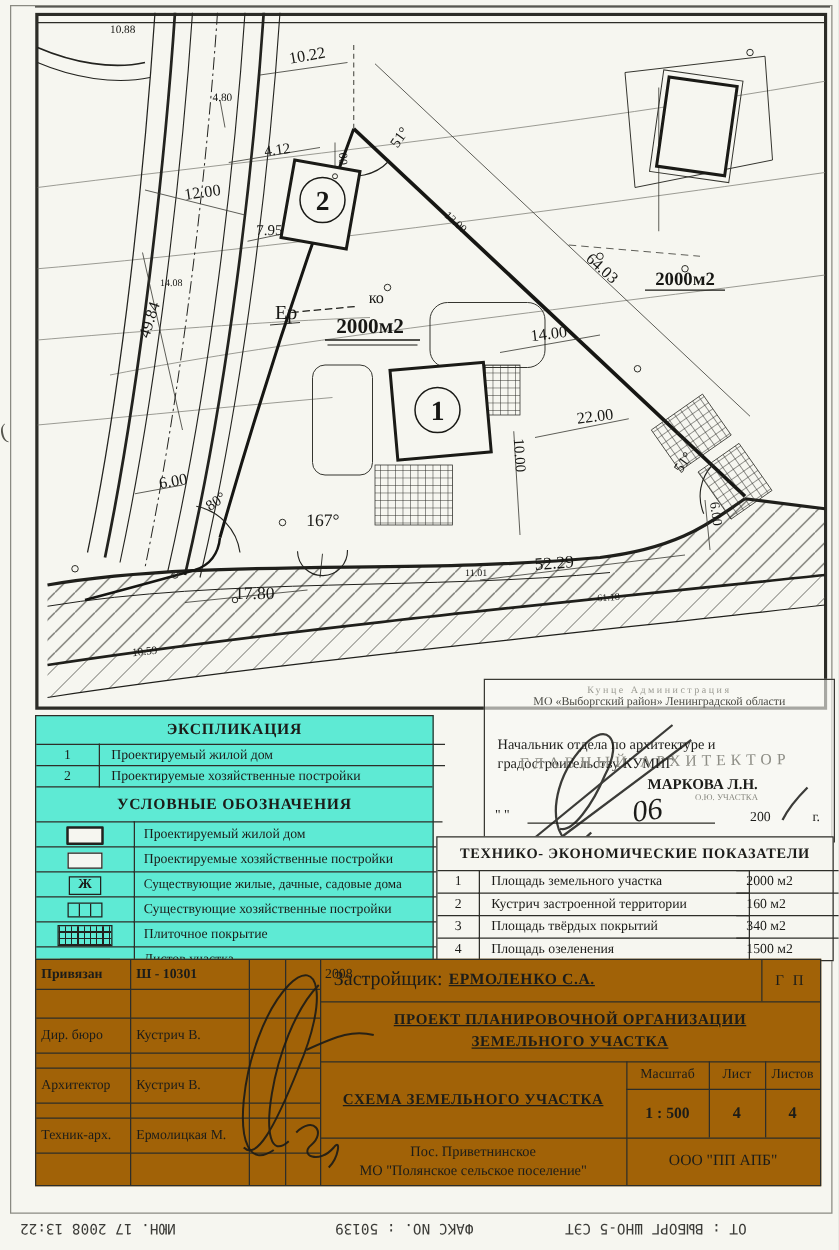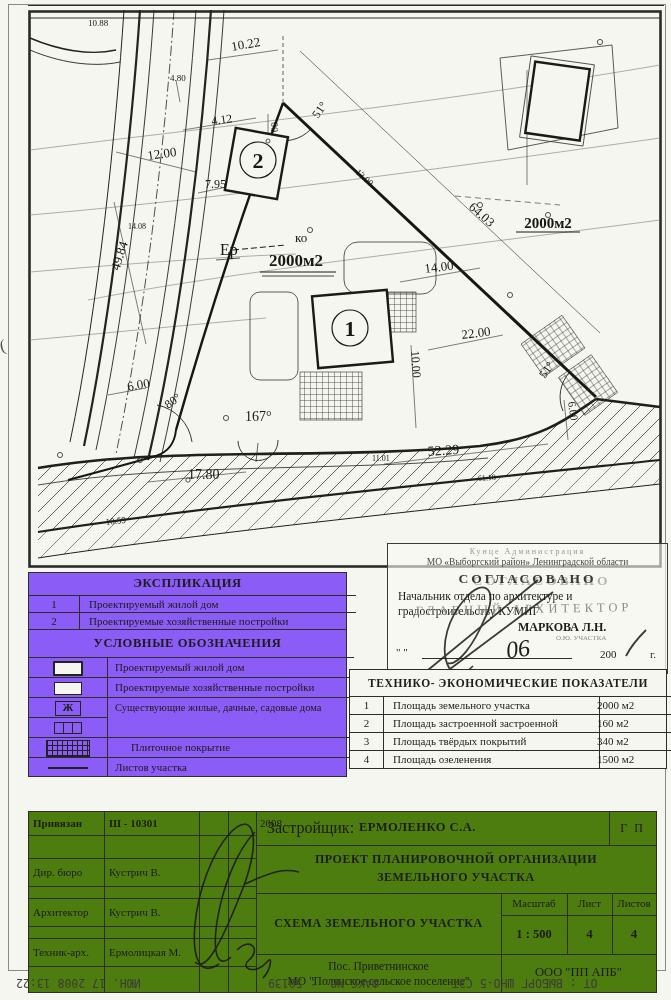--- a/index.html
+++ b/index.html
@@ -27,21 +27,21 @@
   .sym-split i:last-child{border-right:none;}
   .sym-grid{width:42px;height:15px;
      background-image:repeating-linear-gradient(0deg,#22221e 0 1px,transparent 1px 5px),
                       repeating-linear-gradient(90deg,#22221e 0 1px,transparent 1px 5px);
      border:1px solid #22221e;}
   .sym-line{width:40px;height:0;border-top:2.2px solid #22221e;}
   
   .stamp{position:absolute;left:387px;top:543px;width:279px;height:129px;
          border:1.6px solid #3a3a34;background:rgba(250,250,245,.6);}
   .stamp .ln{position:absolute;width:100%;text-align:center;}
-  .caps{letter-spacing:.5px;}
+  .caps{letter-spacing:.5px;text-decoration:underline;}
   
   .fax{position:absolute;top:976px;font-family:"DejaVu Sans Mono",monospace;
        font-size:11.5px;color:#3c3c38;transform:rotate(180deg);white-space:nowrap;}
   #map-svg text{font-family:"Liberation Serif",serif;fill:#171714;}
   .artifact{position:absolute;font-size:17px;color:#55554e;}
 </style>
 </head>
 <body>
 
 <div class="page">
@@ -201,21 +201,21 @@
       <text x="100" y="381" font-size="13" transform="rotate(-10 100 381)">6.00</text>
       <text x="140" y="399" font-size="12" transform="rotate(-35 140 399)">80°</text>
       <text x="217" y="411" font-size="14">167°</text>
       <text x="160" y="469" font-size="14">17.80</text>
       <text x="400" y="446" font-size="14" transform="rotate(-4 400 446)">52.29</text>
       <text x="344" y="451" font-size="8">11.01</text>
       <text x="450" y="471" font-size="8" transform="rotate(-4 450 471)">61.18</text>
       <text x="78" y="515" font-size="9" transform="rotate(-6 78 515)">10.59</text>
     </svg>
 
-  <div class="abs bd" style="left:28px;top:572px;width:317px;height:203px;background:#8b5cf6;">
+  <div class="abs bd" style="left:28px;top:572px;width:317px;height:203px;background:#5eead4;">
     <div class="cell ctr tbl-header" style="left:0;top:0;width:317px;height:22px;">ЭКСПЛИКАЦИЯ</div>
     <div class="cell ctr" style="left:0;top:22px;width:50px;height:17px;border-top:1.1px solid #2e2e29;border-right:1.1px solid #2e2e29;">1</div>
     <div class="cell" style="left:50px;top:22px;width:267px;height:17px;border-top:1.1px solid #2e2e29;padding-left:10px;">Проектируемый жилой дом</div>
     <div class="cell ctr" style="left:0;top:39px;width:50px;height:17px;border-top:1.1px solid #2e2e29;border-right:1.1px solid #2e2e29;">2</div>
     <div class="cell" style="left:50px;top:39px;width:267px;height:17px;border-top:1.1px solid #2e2e29;padding-left:10px;">Проектируемые хозяйственные постройки</div>
 
     <div class="cell ctr tbl-header" style="left:0;top:56px;width:317px;height:28px;border-top:1.1px solid #2e2e29;">УСЛОВНЫЕ  ОБОЗНАЧЕНИЯ</div>
 
     <div class="cell ctr" style="left:0;top:84px;width:78px;height:20px;border-top:1.1px solid #2e2e29;border-right:1.1px solid #2e2e29;">
         <span class="sym sym-rect-bold"></span>
@@ -232,36 +232,36 @@
       </div>
     <div class="cell" style="left:78px;top:124px;width:239px;height:20px;border-top:1.1px solid #2e2e29;padding-left:8px;font-size:10.5px;">Существующие жилые, дачные, садовые дома</div>
 
     <div class="cell ctr" style="left:0;top:144px;width:78px;height:20px;border-top:1.1px solid #2e2e29;border-right:1.1px solid #2e2e29;">
          <span class="sym sym-split">
           <i></i>
           <i></i>
           <i></i>
         </span>
       </div>
+    <div class="cell" style="left:78px;top:144px;width:239px;height:20px;border-top:1.1px solid #2e2e29;padding-left:8px;">Существующие хозяйственные постройки</div>
 
     <div class="cell ctr" style="left:0;top:164px;width:78px;height:20px;border-top:1.1px solid #2e2e29;border-right:1.1px solid #2e2e29;">
         <span class="sym sym-grid"></span>
       </div>
-    <div class="cell" style="left:78px;top:164px;width:239px;height:20px;border-top:1.1px solid #2e2e29;padding-left:24px;">Плиточное покрытие</div>
+    <div class="cell" style="left:78px;top:164px;width:239px;height:20px;border-top:1.1px solid #2e2e29;padding-left:8px;">Плиточное покрытие</div>
 
     <div class="cell ctr" style="left:0;top:184px;width:78px;height:19px;border-top:1.1px solid #2e2e29;border-right:1.1px solid #2e2e29;">
         <span class="sym sym-line"></span>
       </div>
     <div class="cell" style="left:78px;top:184px;width:239px;height:19px;border-top:1.1px solid #2e2e29;padding-left:8px;">Листов участка</div>
   </div>
 
   <div class="stamp">
     <div class="ln" style="top:3px;font-size:8px;color:#9a9a92;letter-spacing:2px;">Кунце Администрация</div>
     <div class="ln" style="top:13px;font-size:9.5px;color:#4c4c46;">МО «Выборгский район» Ленинградской области</div>
-    <div class="ln" style="top:27px;font-size:13.5px;font-weight:bold;letter-spacing:3px;color:#3a3a35;text-shadow:14px 2px 0 #b5b5ad;">СОГЛАСОВАНО</div>
     <div class="abs" style="left:10px;top:46px;font-size:11.5px;">Начальник отдела по архитектуре и</div>
     <div class="abs" style="left:10px;top:61px;font-size:11.5px;">градостроительству КУМИГ</div>
     <div class="abs" style="left:28px;top:58px;font-size:12.5px;letter-spacing:4px;color:#8d8d85;transform:rotate(-1deg);">ГЛАВНЫЙ АРХИТЕКТОР</div>
     <div class="abs" style="left:130px;top:76px;font-size:12px;font-weight:bold;">МАРКОВА Л.Н.</div>
     <div class="abs" style="left:168px;top:90px;font-size:7px;color:#8b8b83;">О.Ю. УЧАСТКА</div>
     <div class="abs" style="left:8px;top:102px;font-size:11px;">"   "</div>
     <div class="abs" style="left:34px;top:114px;width:150px;border-bottom:1px solid #2e2e29;"></div>
     <div class="abs" style="left:118px;top:92px;font-size:24px;font-style:italic;transform:rotate(-8deg);">06</div>
     <div class="abs" style="left:212px;top:104px;font-size:11px;">200</div>
     <div class="abs" style="left:262px;top:104px;font-size:11px;">г.</div>
@@ -274,31 +274,31 @@
       </g>
     </svg>
   </div>
 
   <div class="abs bd" style="left:349px;top:669px;width:316px;height:98px;background:#f6f6f0;">
     <div class="cell ctr tbl-header" style="left:0;top:0;width:316px;height:26px;font-size:11.5px;">ТЕХНИКО- ЭКОНОМИЧЕСКИЕ ПОКАЗАТЕЛИ</div>
     <div class="cell ctr" style="left:0;top:26px;width:33px;height:18px;border-top:1.1px solid #2e2e29;border-right:1.1px solid #2e2e29;">1</div>
     <div class="cell" style="left:33px;top:26px;width:206px;height:18px;border-top:1.1px solid #2e2e29;border-right:1.1px solid #2e2e29;padding-left:10px;">Площадь земельного участка</div>
     <div class="cell" style="left:239px;top:26px;width:77px;height:18px;border-top:1.1px solid #2e2e29;padding-left:8px;">2000 м2</div>
     <div class="cell ctr" style="left:0;top:44px;width:33px;height:18px;border-top:1.1px solid #2e2e29;border-right:1.1px solid #2e2e29;">2</div>
-    <div class="cell" style="left:33px;top:44px;width:206px;height:18px;border-top:1.1px solid #2e2e29;border-right:1.1px solid #2e2e29;padding-left:10px;">Площадь застроенной застроенной</div>
+    <div class="cell" style="left:33px;top:44px;width:206px;height:18px;border-top:1.1px solid #2e2e29;border-right:1.1px solid #2e2e29;padding-left:10px;">Кустрич застроенной территории</div>
     <div class="cell" style="left:239px;top:44px;width:77px;height:18px;border-top:1.1px solid #2e2e29;padding-left:8px;">160 м2</div>
     <div class="cell ctr" style="left:0;top:62px;width:33px;height:18px;border-top:1.1px solid #2e2e29;border-right:1.1px solid #2e2e29;">3</div>
     <div class="cell" style="left:33px;top:62px;width:206px;height:18px;border-top:1.1px solid #2e2e29;border-right:1.1px solid #2e2e29;padding-left:10px;">Площадь твёрдых покрытий</div>
     <div class="cell" style="left:239px;top:62px;width:77px;height:18px;border-top:1.1px solid #2e2e29;padding-left:8px;">340 м2</div>
     <div class="cell ctr" style="left:0;top:80px;width:33px;height:18px;border-top:1.1px solid #2e2e29;border-right:1.1px solid #2e2e29;">4</div>
     <div class="cell" style="left:33px;top:80px;width:206px;height:18px;border-top:1.1px solid #2e2e29;border-right:1.1px solid #2e2e29;padding-left:10px;">Площадь озеленения</div>
     <div class="cell" style="left:239px;top:80px;width:77px;height:18px;border-top:1.1px solid #2e2e29;padding-left:8px;">1500 м2</div>
   </div>
 
-  <div class="abs bd" style="left:28px;top:811px;width:627px;height:180px;background:#4d7c0f;">
+  <div class="abs bd" style="left:28px;top:767px;width:627px;height:180px;background:#a16207;">
 
     <div class="abs" style="left:75px;top:0;height:180px;border-left:1.1px solid #2e2e29;"></div>
     <div class="abs" style="left:170px;top:0;height:180px;border-left:1.1px solid #2e2e29;"></div>
     <div class="abs" style="left:199px;top:0;height:180px;border-left:1.1px solid #2e2e29;"></div>
     <div class="abs" style="left:227px;top:0;height:180px;border-left:1.1px solid #2e2e29;"></div>
 
     <div class="abs" style="left:0;top:23px;width:227px;border-top:1.1px solid #2e2e29;"></div>
     <div class="abs" style="left:0;top:46px;width:227px;border-top:1.1px solid #2e2e29;"></div>
     <div class="abs" style="left:0;top:74px;width:227px;border-top:1.1px solid #2e2e29;"></div>
     <div class="abs" style="left:0;top:86px;width:227px;border-top:1.1px solid #2e2e29;"></div>

